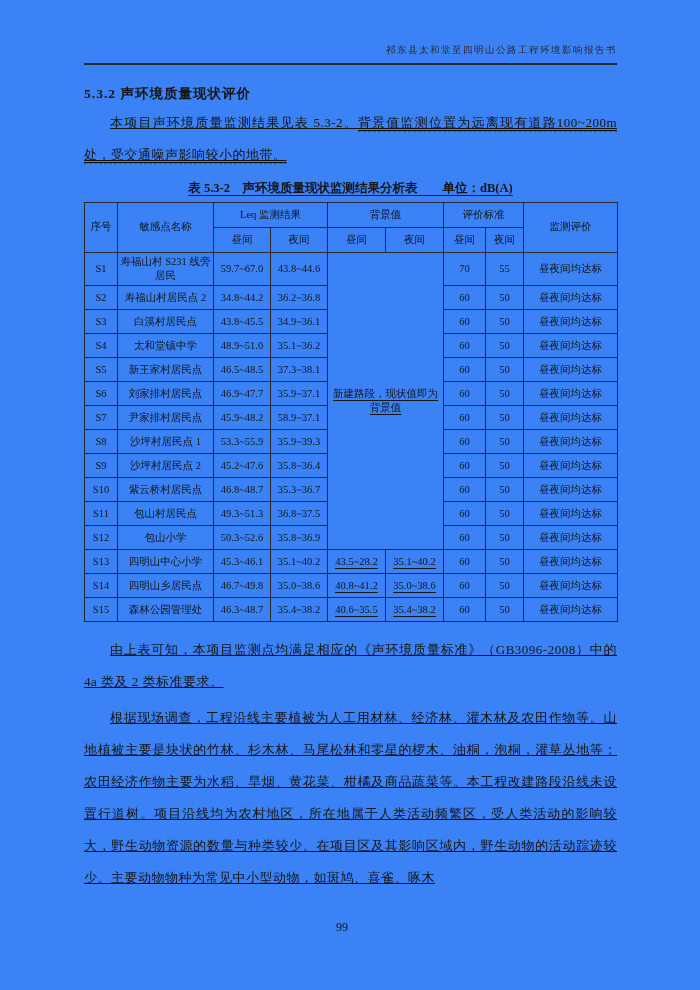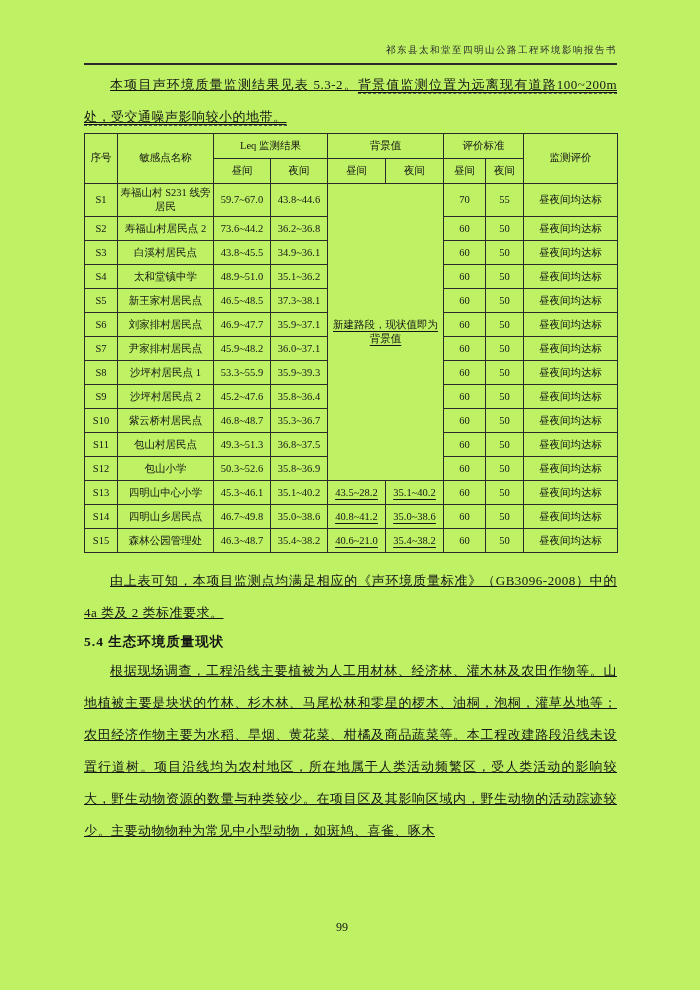--- a/index.html
+++ b/index.html
@@ -1,17 +1,17 @@
 <!DOCTYPE html>
 <html><head>
 <meta charset="utf-8">
 <style>
   html,body{margin:0;padding:0;background:#ffffff;}
   .page{
-    width:700px;height:990px;background:#bef264;position:relative;
+    width:700px;height:990px;background:#3b82f6;position:relative;
     font-family:"Liberation Serif","DejaVu Serif",serif;color:#151515;
     overflow:hidden;
   }
   .running-header{padding:44px 83px 0 84px;}
   .rh-text{text-align:right;font-size:9.5px;letter-spacing:1.5px;color:#2a2a2a;}
   .rh-rule{border-bottom:2px solid #2a2a2a;margin-top:6px;}
   .content{padding:0 83px 0 84px;}
   .sec-heading{font-size:13.5px;font-weight:bold;margin:20px 0 0 0;line-height:18px;letter-spacing:1px;}
   .sec-heading.second{margin-top:4px;}
   .body-text{
@@ -42,23 +42,25 @@
 
 <div class="page">
 
   <div class="running-header">
     <div class="rh-text">祁东县太和堂至四明山公路工程环境影响报告书</div>
     <div class="rh-rule"></div>
   </div>
 
   <div class="content">
 
+    <div class="sec-heading">5.3.2  声环境质量现状评价</div>
 
     <p class="body-text"><span>本项目声环境质量监测结果见表 5.3-2。</span><span class="rev">背景值监测位置为远离现有道路100~200m 处，受交通噪声影响较小的地带。</span></p>
 
+    <div class="tbl-caption"><span class="cap-underline">表 5.3-2　声环境质量现状监测结果分析表　　单位：dB(A)</span></div>
 
     <table class="noise">
       <colgroup>
         <col style="width:33px">
           <col style="width:96px">
         <col style="width:57px">
           <col style="width:57px">
         <col style="width:58px">
           <col style="width:58px">
         <col style="width:42px">
@@ -90,21 +92,21 @@
             <td>59.7~67.0</td>
             <td>43.8~44.6</td>
             <td rowspan="12" colspan="2"><span class="rev">新建路段，现状值即为背景值</span></td>
             <td>70</td>
             <td>55</td>
             <td>昼夜间均达标</td>
           </tr>
           <tr>
             <td>S2</td>
             <td>寿福山村居民点 2</td>
-            <td>73.6~44.2</td>
+            <td>34.8~44.2</td>
             <td>36.2~36.8</td>
             <td>60</td>
             <td>50</td>
             <td>昼夜间均达标</td>
           </tr>
           <tr>
             <td>S3</td>
             <td>白溪村居民点</td>
             <td>43.8~45.5</td>
             <td>34.9~36.1</td>
@@ -136,21 +138,21 @@
             <td>46.9~47.7</td>
             <td>35.9~37.1</td>
             <td>60</td>
             <td>50</td>
             <td>昼夜间均达标</td>
           </tr>
           <tr>
             <td>S7</td>
             <td>尹家排村居民点</td>
             <td>45.9~48.2</td>
-            <td>36.0~37.1</td>
+            <td>58.9~37.1</td>
             <td>60</td>
             <td>50</td>
             <td>昼夜间均达标</td>
           </tr>
           <tr>
             <td>S8</td>
             <td>沙坪村居民点 1</td>
             <td>53.3~55.9</td>
             <td>35.9~39.3</td>
             <td>60</td>
@@ -213,32 +215,31 @@
             <td><span class="rev">35.0~38.6</span></td>
             <td>60</td>
             <td>50</td>
             <td>昼夜间均达标</td>
           </tr>
           <tr>
             <td>S15</td>
             <td>森林公园管理处</td>
             <td>46.3~48.7</td>
             <td>35.4~38.2</td>
-            <td><span class="rev">40.6~21.0</span></td>
+            <td><span class="rev">40.6~35.5</span></td>
             <td><span class="rev">35.4~38.2</span></td>
             <td>60</td>
             <td>50</td>
             <td>昼夜间均达标</td>
           </tr>
         </tbody>
     </table>
 
     <p class="body-text after-table">由上表可知，本项目监测点均满足相应的《声环境质量标准》（GB3096-2008）中的 4a 类及 2 类标准要求。</p>
 
-    <div class="sec-heading second">5.4 生态环境质量现状</div>
 
     <p class="body-text">根据现场调查，工程沿线主要植被为人工用材林、经济林、灌木林及农田作物等。山地植被主要是块状的竹林、杉木林、马尾松林和零星的椤木、油桐，泡桐，灌草丛地等；农田经济作物主要为水稻、旱烟、黄花菜、柑橘及商品蔬菜等。本工程改建路段沿线未设置行道树。项目沿线均为农村地区，所在地属于人类活动频繁区，受人类活动的影响较大，野生动物资源的数量与种类较少。在项目区及其影响区域内，野生动物的活动踪迹较少。主要动物物种为常见中小型动物，如斑鸠、喜雀、啄木</p>
 
   </div>
 
   <div class="page-number">99</div>
 
 </div>
 
 </body></html>

